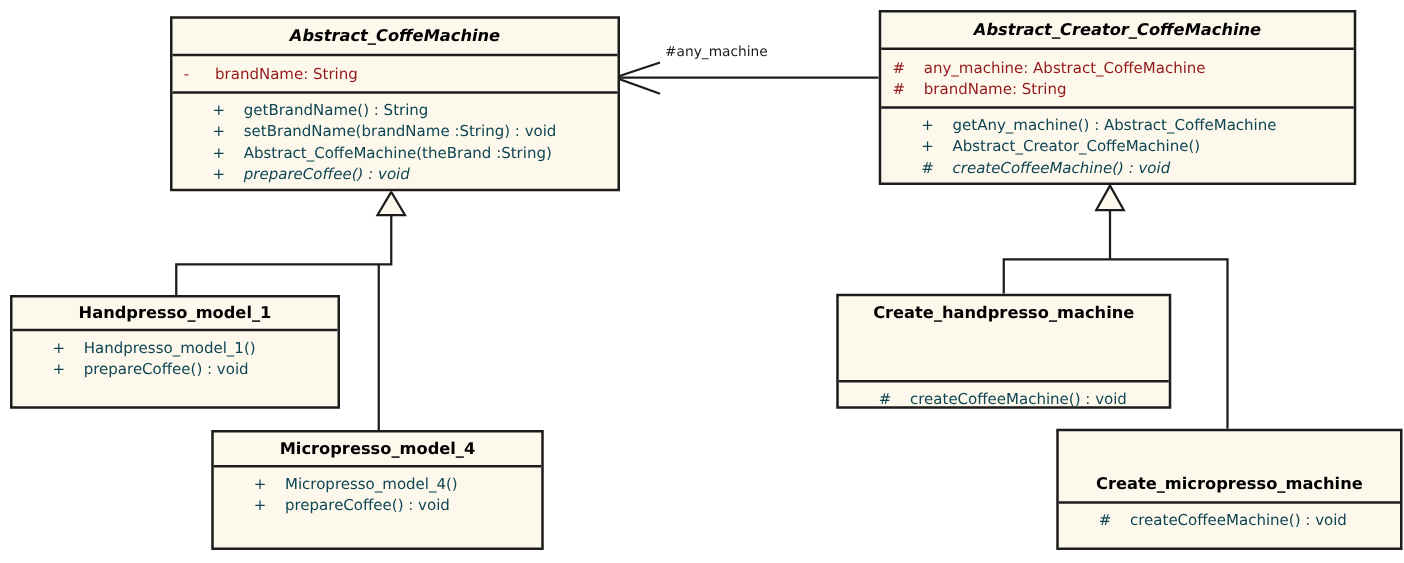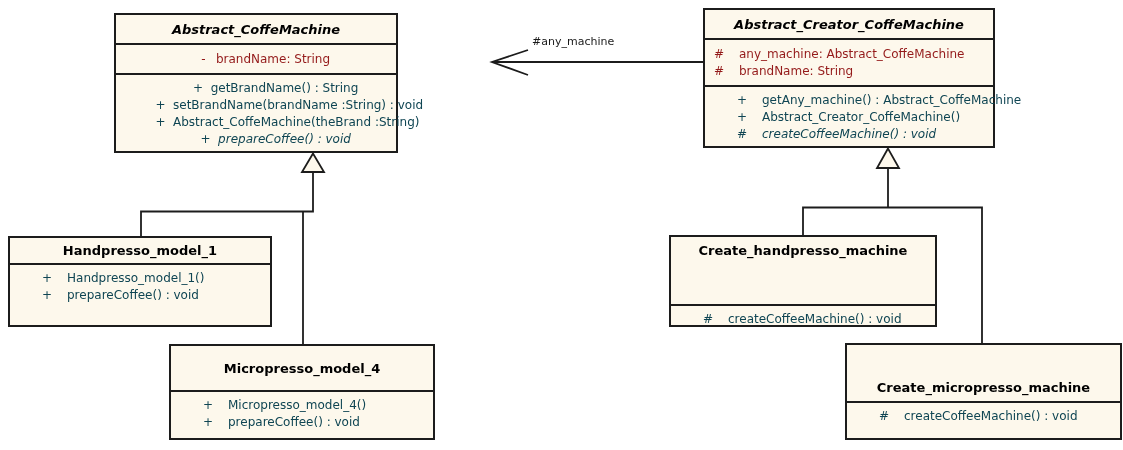--- a/index.html
+++ b/index.html
@@ -61,21 +61,21 @@
     <line x1="303" y1="211.5" x2="303" y2="344" stroke="var(--border)" stroke-width="1.8"></line>
     <polygon points="313,153.5 302,172 324,172" fill="var(--class-fill)" stroke="var(--border)" stroke-width="1.8"></polygon>
 
     <polyline points="803,235 803,207.5 982,207.5 982,343" fill="none" stroke="var(--border)" stroke-width="1.8"></polyline>
     <line x1="888" y1="168" x2="888" y2="207.5" stroke="var(--border)" stroke-width="1.8"></line>
     <polygon points="888,148.5 877,168 899,168" fill="var(--class-fill)" stroke="var(--border)" stroke-width="1.8"></polygon>
   </svg>
 
   <div class="edge-label" style="left:532px;top:35px;">#any_machine</div>
 
-  <div class="uml-class" style="left:114px;top:13px;width:284px;height:140px;text-align:center;">
+  <div class="uml-class" style="left:136px;top:13px;width:360px;height:140px;">
     <div class="uml-title abstract">Abstract_CoffeMachine</div>
     <div class="compartment attrs">
       <div class="row">
         <span class="vis">-</span><span>brandName: String</span>
       </div>
     </div>
     <div class="compartment methods">
       <div class="row">
         <span class="vis">+</span><span>getBrandName() : String</span>
       </div>
@@ -84,21 +84,21 @@
       </div>
       <div class="row">
         <span class="vis">+</span><span>Abstract_CoffeMachine(theBrand :String)</span>
       </div>
       <div class="row italic">
         <span class="vis">+</span><span>prepareCoffee() : void</span>
       </div>
     </div>
   </div>
 
-  <div class="uml-class" style="left:703px;top:8px;width:292px;height:140px;">
+  <div class="uml-class" style="left:703px;top:8px;width:382px;height:140px;">
     <div class="uml-title abstract">Abstract_Creator_CoffeMachine</div>
     <div class="compartment attrs">
       <div class="row">
         <span class="vis">#</span><span>any_machine: Abstract_CoffeMachine</span>
       </div>
       <div class="row">
         <span class="vis">#</span><span>brandName: String</span>
       </div>
     </div>
     <div class="compartment methods">
@@ -120,21 +120,21 @@
       <div class="row">
         <span class="vis">+</span><span>Handpresso_model_1()</span>
       </div>
       <div class="row">
         <span class="vis">+</span><span>prepareCoffee() : void</span>
       </div>
     </div>
   </div>
 
   <div class="uml-class" style="left:169px;top:344px;width:266px;height:96px;">
-    <div class="uml-title" style="height:44px;border-radius:10px;">Micropresso_model_4</div>
+    <div class="uml-title" style="height:26px;border-radius:10px;">Micropresso_model_4</div>
     <div class="compartment methods">
       <div class="row">
         <span class="vis">+</span><span>Micropresso_model_4()</span>
       </div>
       <div class="row">
         <span class="vis">+</span><span>prepareCoffee() : void</span>
       </div>
     </div>
   </div>
 

